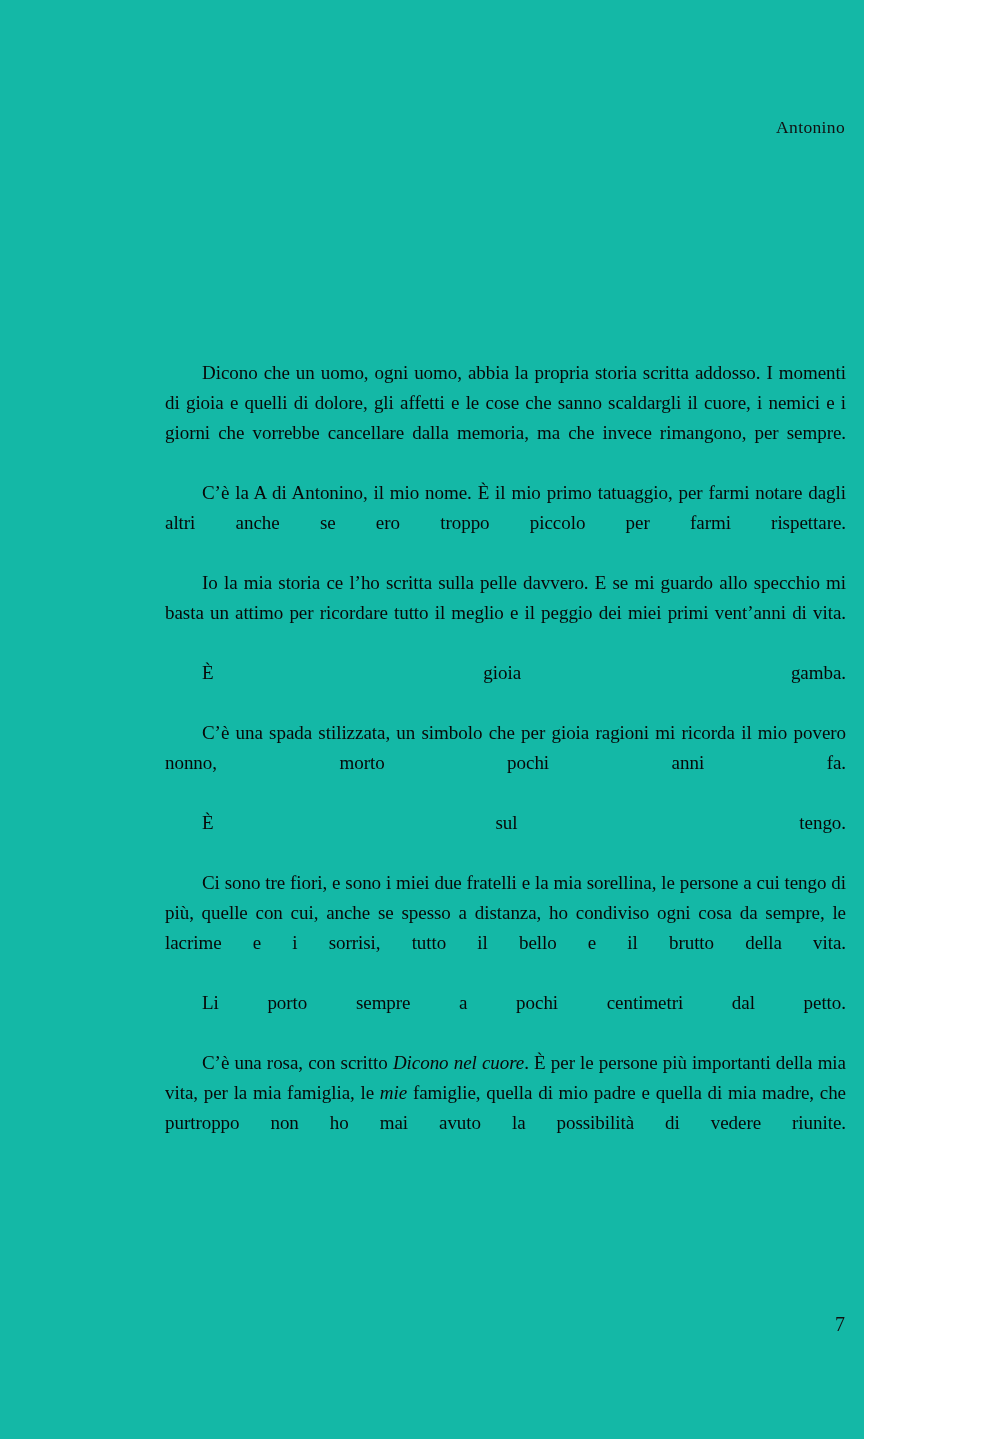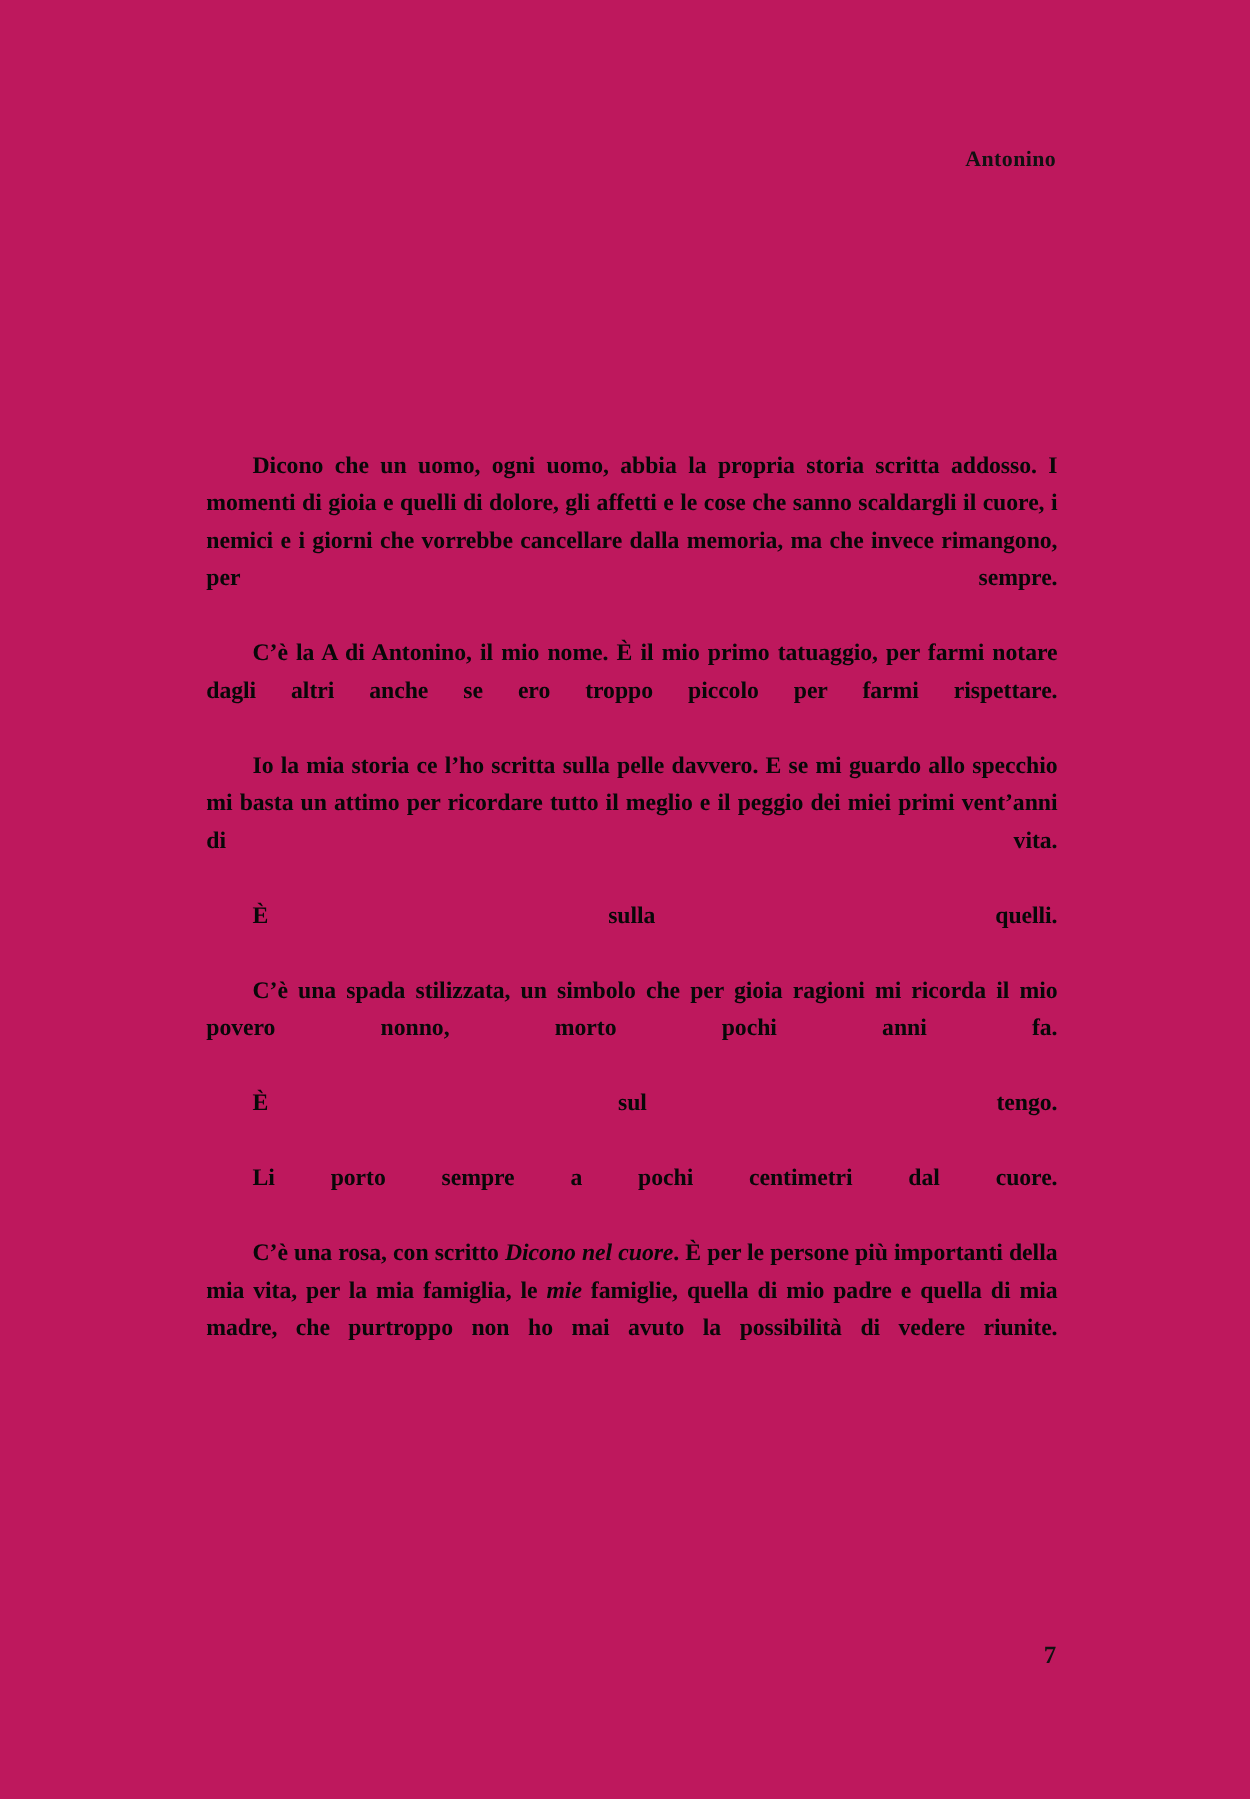--- a/index.html
+++ b/index.html
@@ -3,27 +3,26 @@
 <meta charset="utf-8">
 <style>
   html, body {
     margin: 0;
     padding: 0;
     background: #ffffff;
   }
 
   .page {
     position: relative;
-    width: 1000px;
+    width: 864px;
     height: 1439px;
-    background: #be185d;
+    background: #14b8a6;
     overflow: hidden;
     font-family: "Liberation Serif", "DejaVu Serif", serif;
     color: #000000;
-    font-weight: bold;
     -webkit-font-smoothing: antialiased;
   }
 
   
   .running-header {
     position: absolute;
     left: 165px;
     top: 116px;
     width: 680px;
     text-align: right;
@@ -87,28 +86,29 @@
   <div class="running-header">Antonino</div>
 
   <div class="text-block">
 
     <p class="body-paragraph">Dicono che un uomo, ogni uomo, abbia la propria sto­ria scritta addosso. I momenti di gioia e quelli di dolore, gli affetti e le cose che sanno scaldargli il cuore, i nemici e i giorni che vorrebbe cancellare dalla memoria, ma che invece rimangono, per sempre.</p>
 
     <p class="body-paragraph">C’è la A di Antonino, il mio nome. È il mio primo tatuaggio, per farmi notare dagli altri anche se ero troppo piccolo per farmi rispettare.</p>
 
     <p class="body-paragraph">Io la mia storia ce l’ho scritta sulla pelle davvero. E se mi guardo allo specchio mi basta un attimo per ricordare tutto il meglio e il peggio dei miei primi vent’anni di vita.</p>
 
-    <p class="body-paragraph">È sulla quelli.</p>
+    <p class="body-paragraph">È gioia gamba.</p>
 
     <p class="body-paragraph">C’è una spada stilizzata, un simbolo che per gioia ra­gioni mi ricorda il mio povero nonno, morto pochi anni fa.</p>
 
     <p class="body-paragraph">È sul tengo.</p>
 
+    <p class="body-paragraph">Ci sono tre fiori, e sono i miei due fratelli e la mia so­rellina, le persone a cui tengo di più, quelle con cui, anche se spesso a distanza, ho condiviso ogni cosa da sempre, le lacrime e i sorrisi, tutto il bello e il brutto della vita.</p>
 
-    <p class="body-paragraph">Li porto sempre a pochi centimetri dal cuore.</p>
+    <p class="body-paragraph">Li porto sempre a pochi centimetri dal petto.</p>
 
     <p class="body-paragraph">C’è una rosa, con scritto <em>Dicono nel cuore</em>. È per le per­sone più importanti della mia vita, per la mia famiglia, le <em>mie</em> famiglie, quella di mio padre e quella di mia madre, che purtroppo non ho mai avuto la possibilità di vedere riunite.</p>
 
   </div>
 
   <div class="folio">7</div>
 
 </div>
 
 </body></html>

